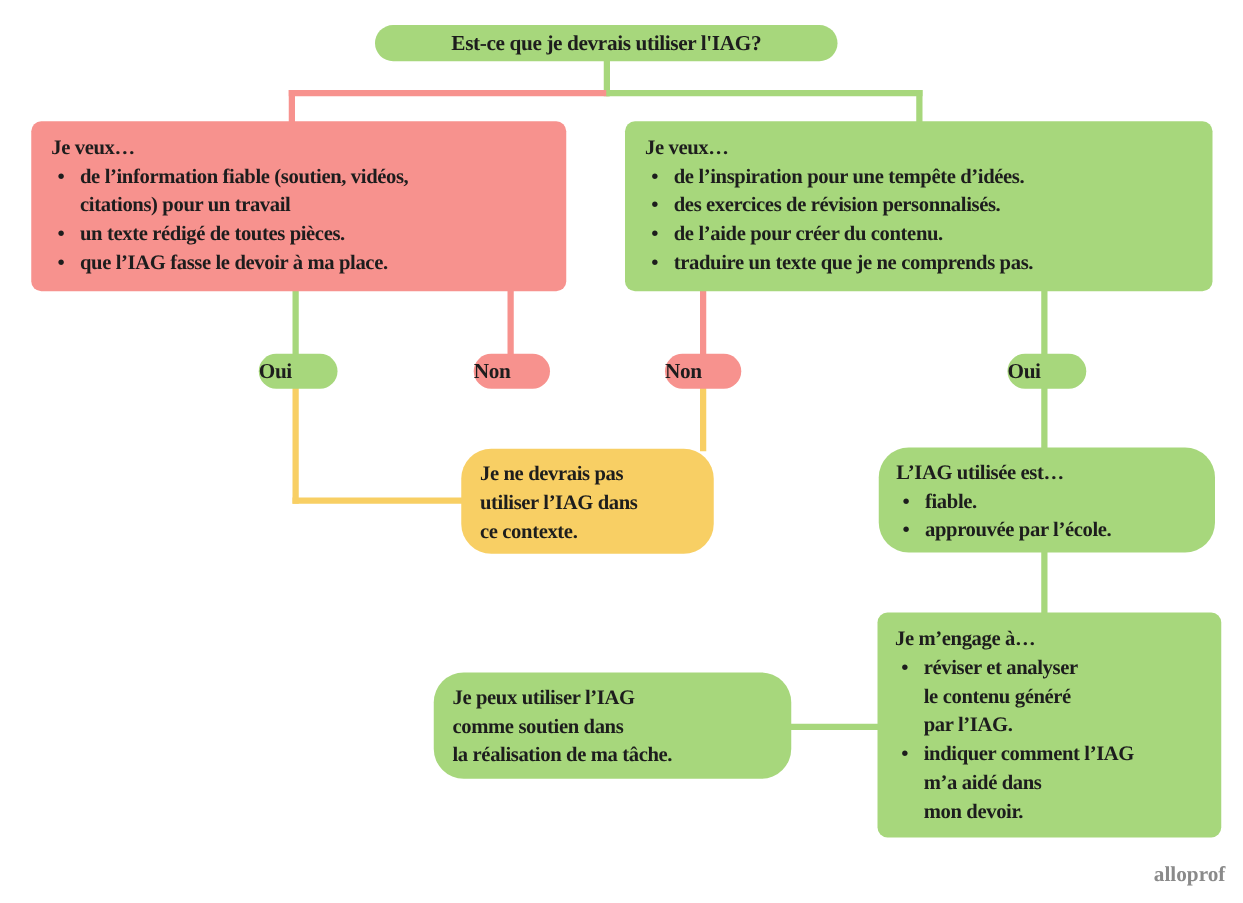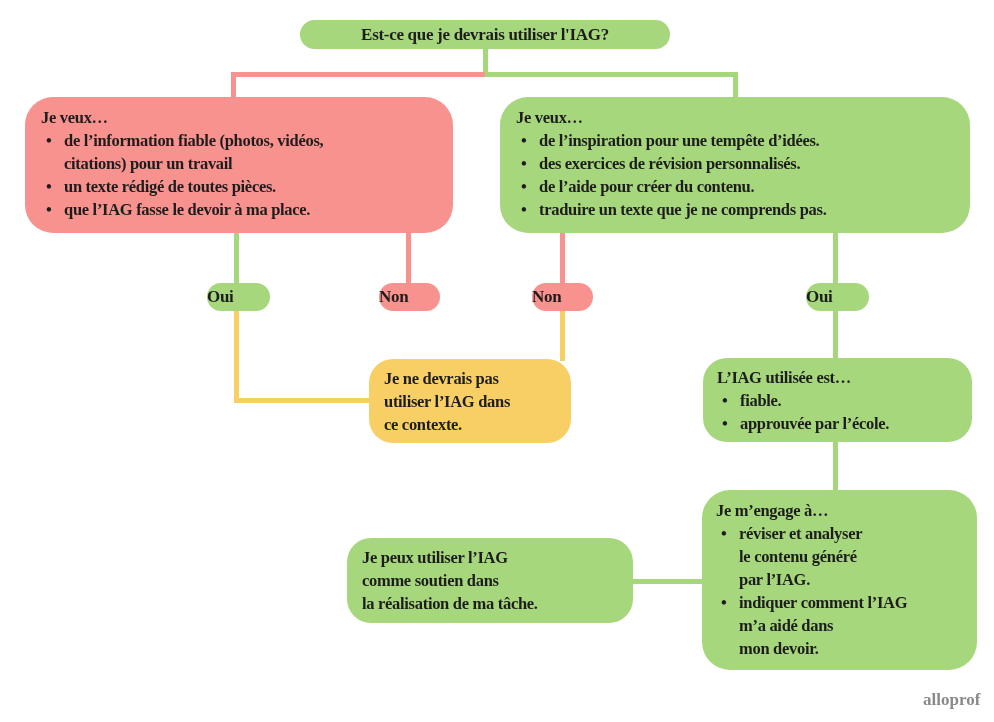--- a/index.html
+++ b/index.html
@@ -17,21 +17,21 @@
   .fill-yellow{background:var(--yellow)}
   .qbox{display:flex;align-items:center;justify-content:center;border-radius:15px;font-size:17px}
   .pill{display:flex;align-items:center;justify-content:flex-start;border-radius:15px;font-size:17px}
   .listbox{font-size:16.5px;line-height:23px;padding:9px 16px}
   .listbox .box-title{white-space:pre}
   .listbox ul{margin:0;padding:0;list-style:none}
   .listbox li{position:relative;padding-left:23px;white-space:pre}
   .listbox li::before{content:"\2022";position:absolute;left:5px;top:0}
   .textbox{display:flex;align-items:center;font-size:16.5px;line-height:23px;padding:0 15px;white-space:pre}
   .r24{border-radius:24px}
-  .r28{border-radius:28px}
+  .r28{border-radius:8px}
   .line{position:absolute}
   .line.green{background:var(--green)}
   .line.pink{background:var(--pink)}
   .line.yellow{background:var(--yellow)}
   .watermark{position:absolute;font-size:17px;letter-spacing:0;color:var(--watermark,#8a8a8a)}
 </style>
 </head>
 <body>
 
 <div class="canvas">
@@ -55,21 +55,21 @@
   <div class="line green" style="left:833px;top:440px;width:5px;height:52px"></div>
   <div class="line green" style="left:632px;top:579px;width:72px;height:5px"></div>
 
   <div class="node qbox fill-green" style="left:300px;top:20px;width:370px;height:29px">
     <span>Est-ce que je devrais utiliser l'IAG?</span>
   </div>
 
   <div class="node listbox fill-pink r28" style="left:25px;top:97px;width:428px;height:136px">
     <div class="box-title">Je veux…</div>
     <ul>
-      <li>de l’information fiable (photos, vidéos,
+      <li>de l’information fiable (soutien, vidéos,
 citations) pour un travail</li>
       <li>un texte rédigé de toutes pièces.</li>
       <li>que l’IAG fasse le devoir à ma place.</li>
     </ul>
   </div>
 
   <div class="node listbox fill-green r28" style="left:500px;top:97px;width:470px;height:136px">
     <div class="box-title">Je veux…</div>
     <ul>
       <li>de l’inspiration pour une tempête d’idées.</li>

